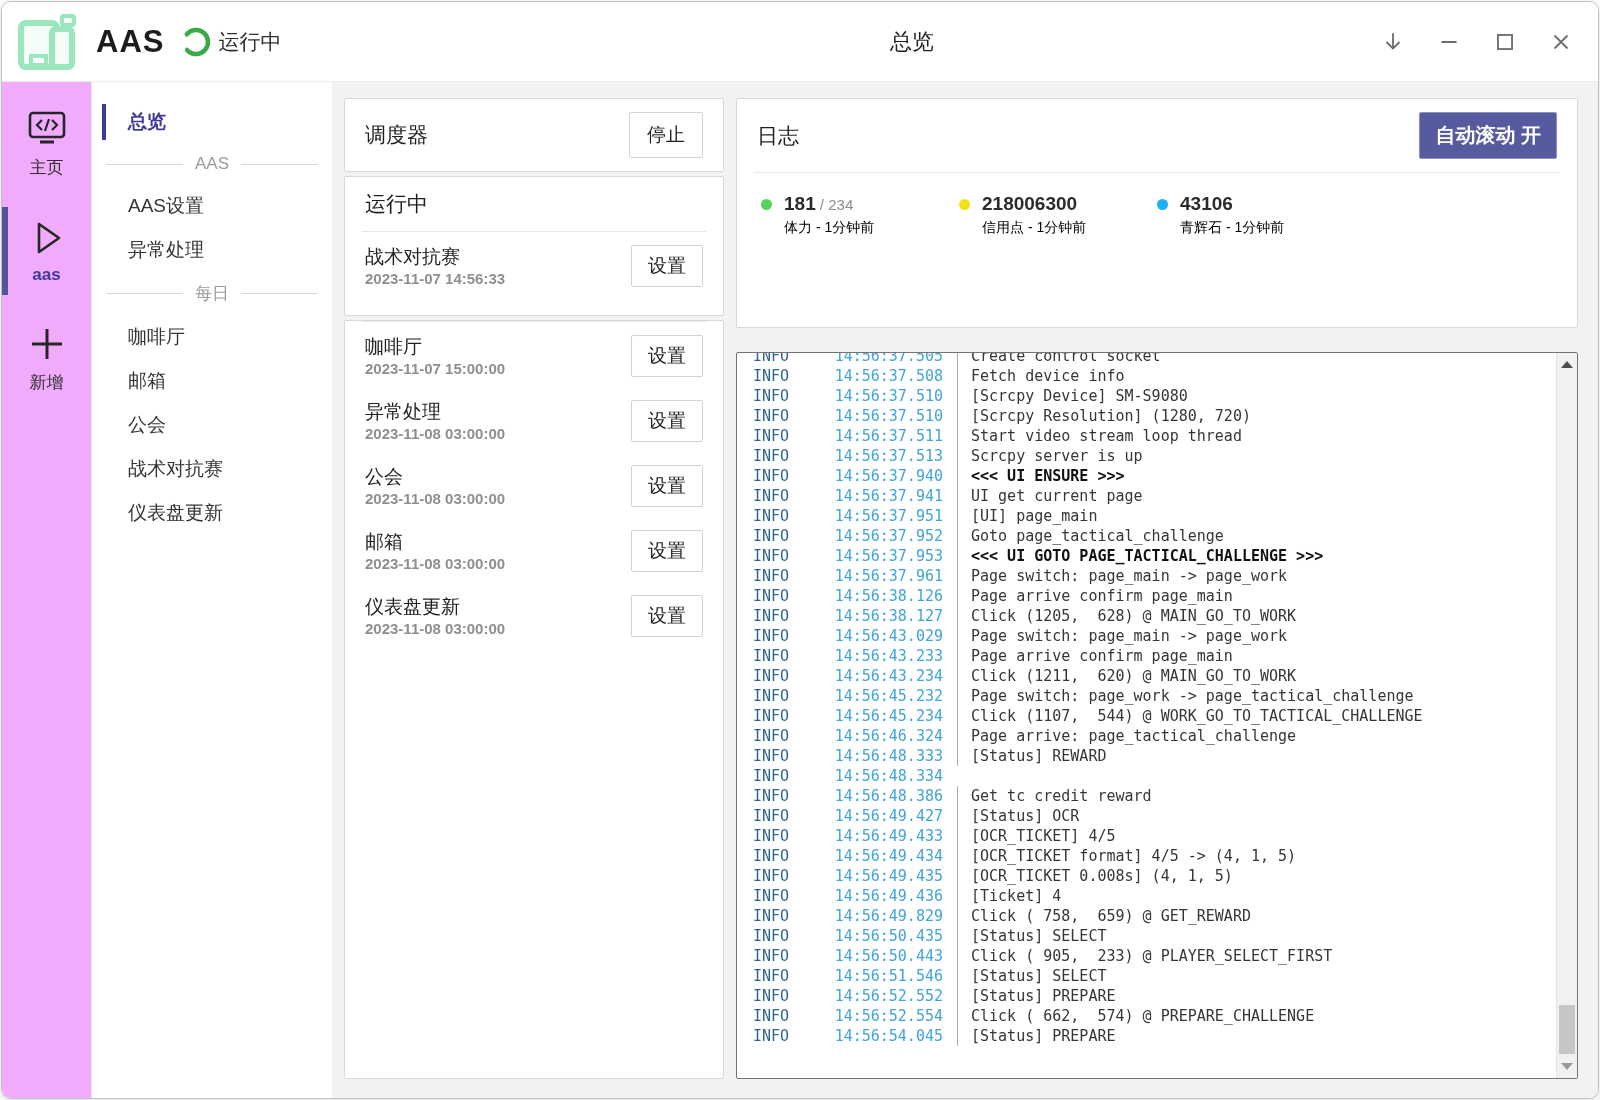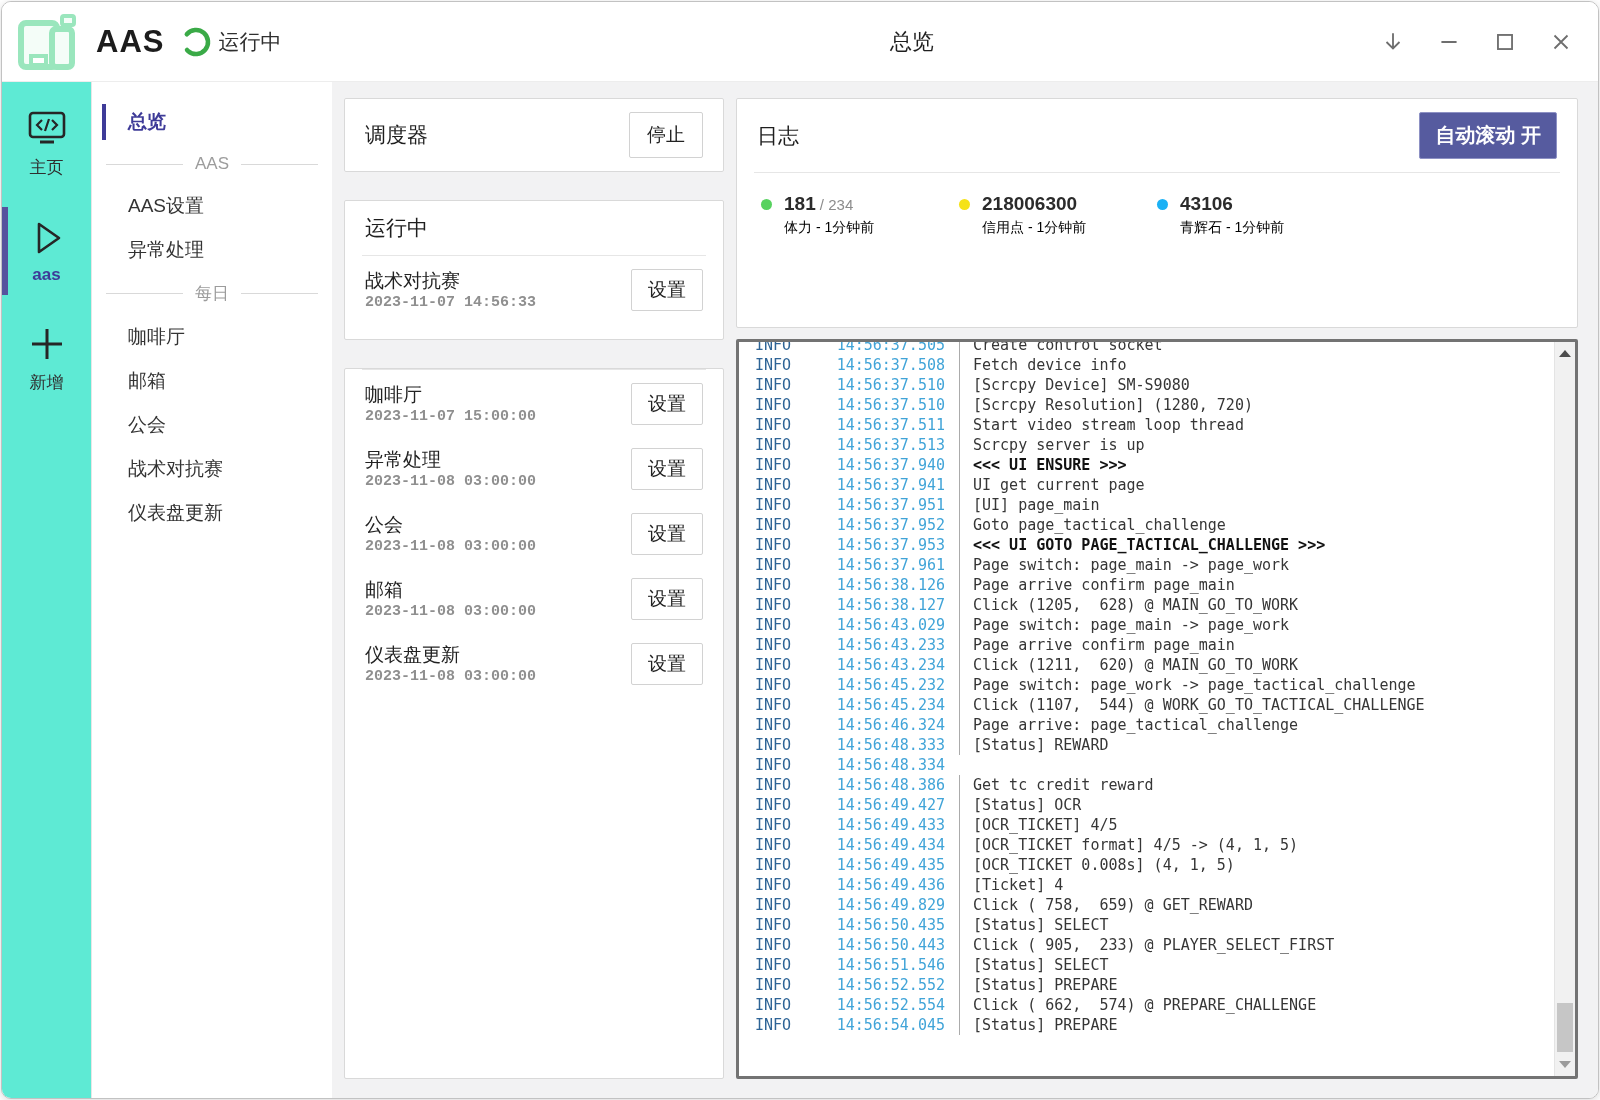--- a/index.html
+++ b/index.html
@@ -15,39 +15,39 @@
   .run-status { font-size:21px; color:#2f2f2f; margin-left:6px; }
   .page-title { position:absolute; left:910px; top:50%; transform:translate(-50%,-50%); font-size:22px; color:#1f1f1f; }
   .win-controls { position:absolute; right:22px; top:0; height:80px; display:flex; align-items:center; gap:26px; }
   .win-btn { width:30px; height:30px; display:flex; align-items:center; justify-content:center; cursor:default; }
   .win-btn svg { width:26px; height:26px; stroke:#6e6e6e; stroke-width:1.7; fill:none; }
 
   
   .appbody { flex:1; display:flex; min-height:0; }
 
   
-  .iconbar { width:90px; flex:0 0 90px; background:#5eead4; border-right:1px solid #e6e6e6; padding-top:20px; display:flex; flex-direction:column; align-items:center; gap:26px; }
+  .iconbar { width:90px; flex:0 0 90px; background:#f0abfc; border-right:1px solid #e6e6e6; padding-top:20px; display:flex; flex-direction:column; align-items:center; gap:26px; }
   .rail-item { position:relative; width:90px; display:flex; flex-direction:column; align-items:center; padding:6px 0; cursor:default; }
   .rail-item svg { width:44px; height:42px; stroke:#262626; fill:none; stroke-width:2.6; }
   .rail-label { margin-top:6px; font-size:17px; color:#2f2f2f; }
   .rail-item.active .rail-label { color:#3e3b98; font-weight:700; font-size:17px; }
   .rail-item.active::before { content:""; position:absolute; left:0; top:-4px; bottom:-4px; width:6px; background:#56539e; }
 
   
   .navcol { width:240px; flex:0 0 240px; background:#fff; padding-top:18px; }
   .nav-item { position:relative; padding:9px 0 9px 36px; font-size:19px; color:#333; cursor:default; }
   .nav-item.active { color:#3e3b98; font-weight:700; }
   .nav-item.active::before { content:""; position:absolute; left:10px; top:4px; bottom:4px; width:4px; background:#3e3b98; }
   .nav-divider { display:flex; align-items:center; gap:12px; margin:10px 14px; color:#9c9c9c; font-size:17px; }
   .nav-divider::before,.nav-divider::after { content:""; flex:1; height:1px; background:#d9d9d9; }
 
   
   .main { flex:1; background:#f2f2f3; padding:16px 20px 19px 12px; display:flex; gap:12px; min-width:0; }
-  .col-left { width:380px; flex:0 0 380px; display:flex; flex-direction:column; gap:28px;font-family:Liberation Mono, monospace; }
-  .col-right { flex:1; display:flex; flex-direction:column; gap:11px; min-width:0; }
+  .col-left { width:380px; flex:0 0 380px; display:flex; flex-direction:column; gap:4px; }
+  .col-right { flex:1; display:flex; flex-direction:column; gap:24px; min-width:0; }
 
   .card { background:#fff; border:1px solid #d9d9d9; border-radius:2px; }
   .card-head { display:flex; align-items:center; justify-content:space-between; padding:13px 20px; }
   .card-title { font-size:21px; color:#1e1e1e; font-weight:400; }
   .card-divider { height:1px; background:#e6e6e6; margin:0 17px; }
 
   .btn { background:#fff; border:1px solid #d2d2d2; font-size:19px; color:#222; padding:9px 17px; border-radius:2px; font-family:inherit; cursor:default; }
 
   .sched-card { flex:0 0 74px; }
   .run-card { flex:0 0 140px; }
@@ -65,21 +65,21 @@
   .autoscroll-btn { background:#565b9f; border:1px solid #8d91c4; color:#fff; font-size:20px; padding:9px 15px; border-radius:2px; font-family:inherit; cursor:default;font-weight:bold; }
   .stats-row { display:flex; padding:20px 24px; }
   .stat { width:198px; }
   .stat-top { display:flex; align-items:center; }
   .stat-dot { width:11px; height:11px; border-radius:50%; flex:0 0 11px; }
   .stat-value { font-size:19px; font-weight:700; color:#2b2b2b; margin-left:12px; white-space:pre; }
   .stat-total { font-size:15px; font-weight:400; color:#8c8c8c; }
   .stat-label { font-size:14px; color:#000000; margin-top:4px; margin-left:23px; }
 
   
-  .log-view { flex:1; position:relative; background:#fff; border:3px solid #737373; border-radius:2px; overflow:hidden; padding-right:21px; }
+  .log-view { flex:1; position:relative; background:#fff; border:1px solid #737373; border-radius:2px; overflow:hidden; padding-right:21px; }
   .log-lines { margin-top:-7px; padding-left:16px; font-family:"DejaVu Sans Mono","Liberation Mono",monospace; font-size:15px; }
   .ll { display:flex; line-height:20px; white-space:pre; }
   .ll .lv { width:64px; color:#2e6496; flex:0 0 64px; }
   .ll .tm { width:126px; flex:0 0 126px; text-align:right; color:#41a4d8; }
   .ll .ms { margin-left:14px; border-left:1px solid #ababab; padding-left:13px; color:#363636; }
   .ll.bold .ms { font-weight:700; color:#111; }
 
   .vscroll { position:absolute; top:0; right:0; bottom:0; width:21px; background:#f1f1f1; border-left:1px solid #e4e4e4; }
   .sb-up { position:absolute; top:8px; left:50%; transform:translateX(-50%); width:0; height:0; border-left:6px solid transparent; border-right:6px solid transparent; border-bottom:7px solid #4d4d4d; }
   .sb-down { position:absolute; bottom:8px; left:50%; transform:translateX(-50%); width:0; height:0; border-left:6px solid transparent; border-right:6px solid transparent; border-top:7px solid #9b9b9b; }

